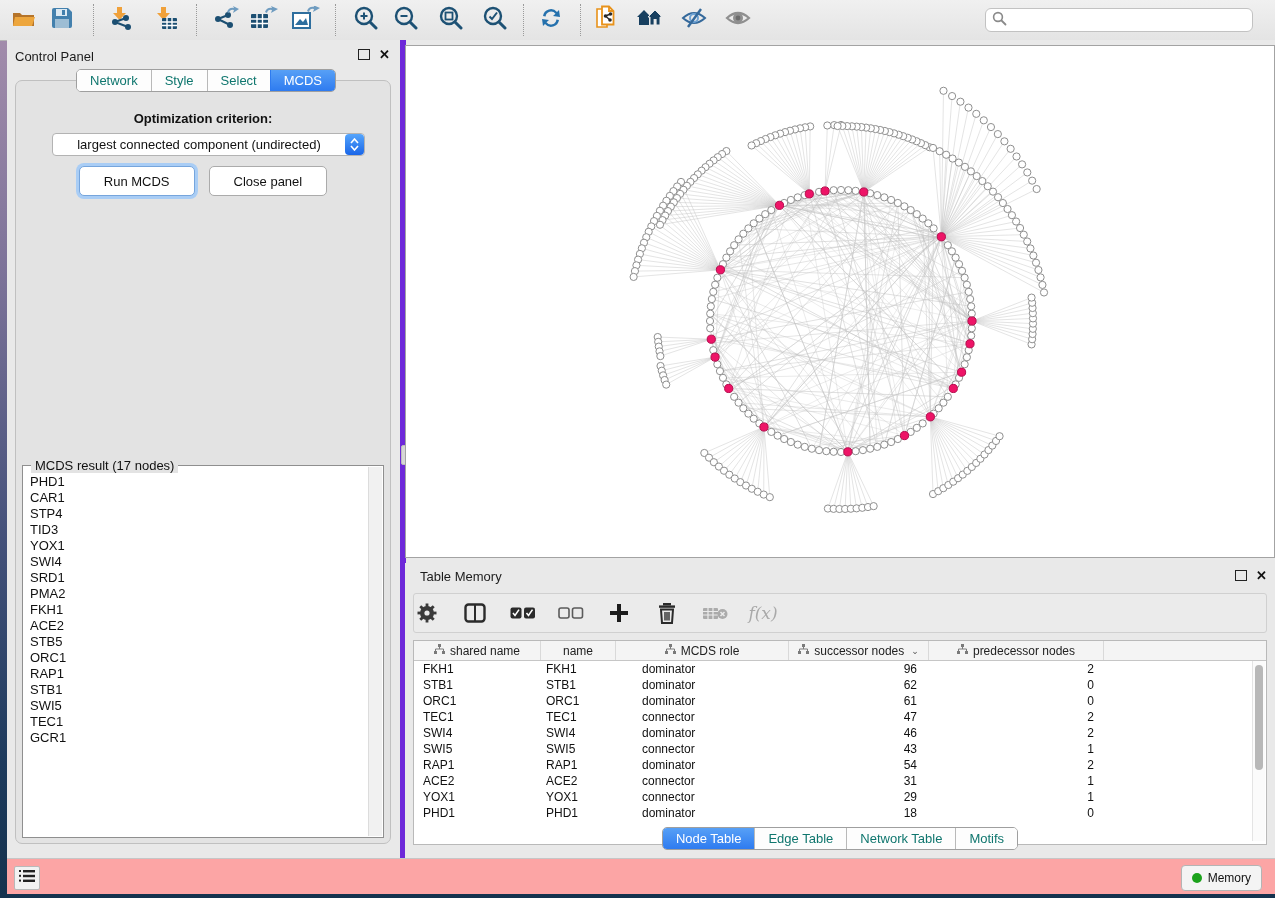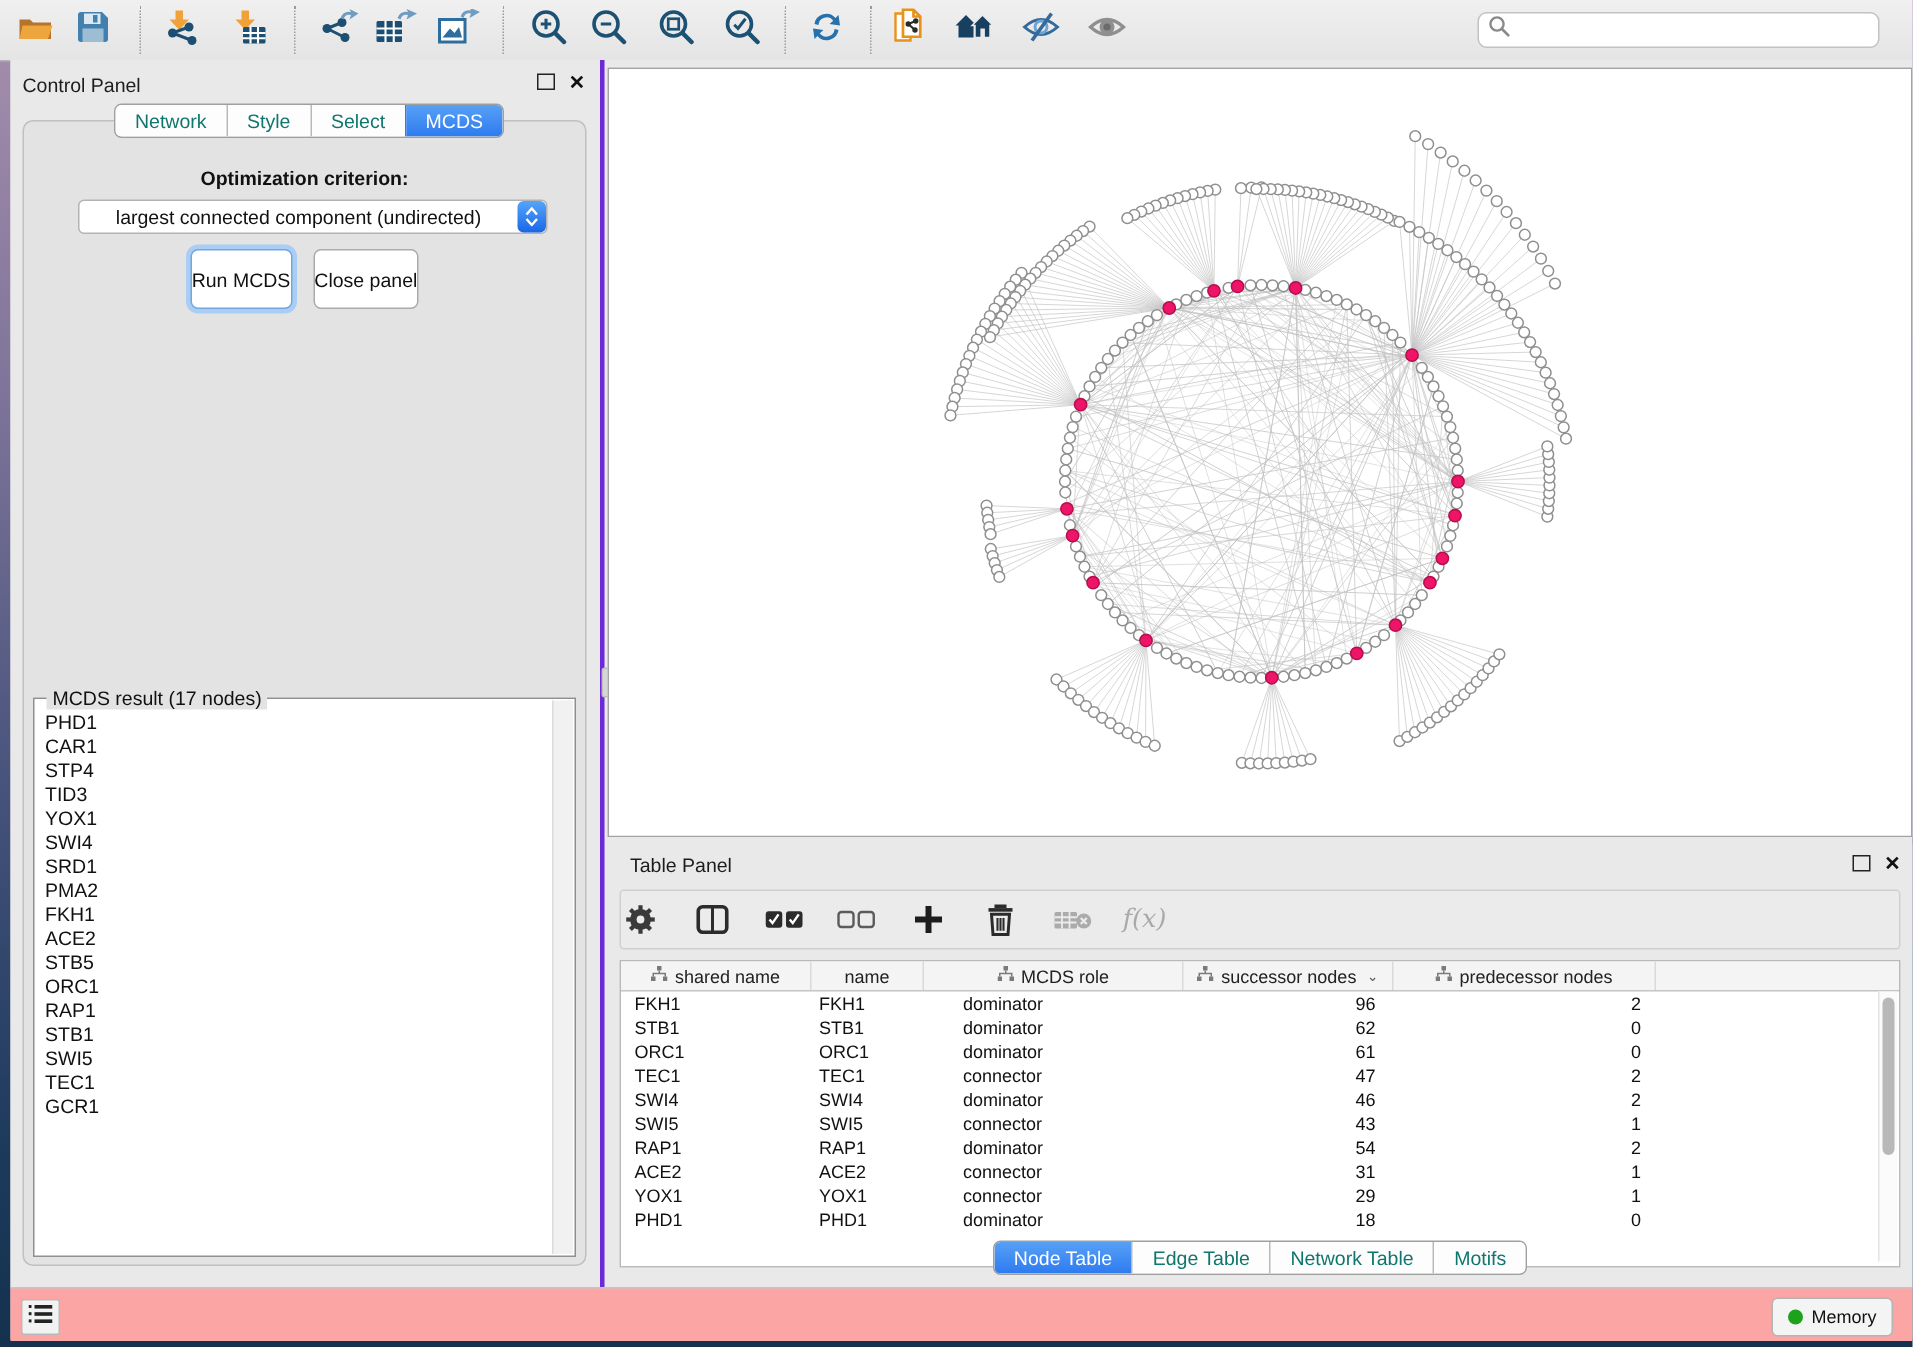--- a/index.html
+++ b/index.html
@@ -20,21 +20,21 @@
     position:absolute;left:985px;top:8px;width:268px;height:24px;background:#fff;
     border:1px solid #c2c2c2;border-radius:6px;display:flex;align-items:center;padding-left:6px;box-sizing:border-box;
   }
   .searchbox input{border:none;outline:none;flex:1;font-size:12px;background:transparent;margin-left:4px;}
   
   .main{
     position:absolute;left:7px;top:40px;width:1268px;height:853px;
     background:#e9e9e9;
   }
   
-  .cpanel{position:absolute;left:0;top:0;width:393px;height:818px;background:#e9e9e9;border-right:3px solid #6d28d9;}
+  .cpanel{position:absolute;left:0;top:0;width:393px;height:818px;background:#e9e9e9;border-right:6px solid #6d28d9;}
   .panel-title{position:absolute;left:8px;top:9px;font-size:13px;color:#1c1c1c;}
   .win-btns{position:absolute;top:9px;display:flex;gap:9px;align-items:center;}
   .cpanel .win-btns{right:10px;}
   .float-glyph{width:10px;height:9px;border:1.6px solid #222;display:inline-block;}
   .close-glyph{font-size:13px;font-weight:bold;color:#111;line-height:10px;}
   .seg-group{display:flex;border:1px solid #9f9f9f;border-radius:5px;overflow:hidden;background:#fff;height:21px;}
   .seg{font-size:13px;color:#0f766e;display:flex;align-items:center;justify-content:center;padding:0 13px;border-left:1px solid #b9b9b9;background:#fdfdfd;cursor:default;}
   .seg:first-child{border-left:none;}
   .seg.active{background:linear-gradient(180deg,#57a0f6,#2e7bf0);color:#fff;border-left-color:#2e7bf0;}
   .cp-tabs{position:absolute;left:69px;top:29px;z-index:2;}
@@ -48,21 +48,21 @@
     border:1px solid #b3b3b3;border-radius:4px;display:flex;align-items:center;box-sizing:border-box;
   }
   .dropdown .dd-text{flex:1;text-align:center;font-size:13px;color:#111;}
   .dd-stepper{
     width:19px;height:21px;border-radius:4px;margin-right:0px;
     background:linear-gradient(180deg,#55a5fc,#1a66e8);
     display:flex;flex-direction:column;align-items:center;justify-content:center;gap:1px;
   }
   .btn-row{position:absolute;left:0;right:0;top:85px;display:flex;justify-content:center;gap:14px;}
   .pushbtn{
-    height:40px;padding:0 0;background:#fff;border:1px solid #ababab;border-radius:5px;
+    height:30px;padding:0 24px;background:#fff;border:1px solid #ababab;border-radius:5px;
     font-size:13px;color:#111;display:flex;align-items:center;box-sizing:border-box;
   }
   .pushbtn.focused{box-shadow:0 0 0 3px #a9cdf5;border-color:#76a5dc;}
   .fieldset{
     position:absolute;left:6px;right:6px;top:384px;bottom:5px;
     border:1px solid #8f8f8f;background:#fff;
   }
   .fieldset .legend{
     position:absolute;top:-8px;left:8px;background:#e3e3e3;padding:0 4px;font-size:13px;color:#111;
   }
@@ -1052,21 +1052,21 @@
           <circle cx="441.85601026782564" cy="388.82046905284915" r="4.1" fill="#ee1467" stroke="#b50d4e" stroke-width="1"></circle>
           <circle cx="358.000131949686" cy="363.9812262631181" r="4.1" fill="#ee1467" stroke="#b50d4e" stroke-width="1"></circle>
           <circle cx="322.7110836080233" cy="325.46998781321713" r="4.1" fill="#ee1467" stroke="#b50d4e" stroke-width="1"></circle>
           <circle cx="309.07471783208024" cy="294.10849361202696" r="4.1" fill="#ee1467" stroke="#b50d4e" stroke-width="1"></circle>
           <circle cx="305.2748829948543" cy="276.23167622576864" r="4.1" fill="#ee1467" stroke="#b50d4e" stroke-width="1"></circle>
         </svg>
     </div>
   </div>
 
   <div class="tpanel">
-    <div class="panel-title" style="left:15px;top:6px;">Table Panel</div>
+    <div class="panel-title" style="left:15px;top:6px;">Table Memory</div>
     <div class="win-btns">
       <span class="float-glyph"></span>
       <span class="close-glyph">✕</span>
     </div>
     <div class="ttoolbar">
       <span class="ticon">
         <svg width="20" height="20">
             <path d="M10 3 L11.5 3 L12 5 L14 6 L16 5 L17 6.5 L15.5 8 L16 10 L18 10.8 L18 12.2 L16 13 L15.5 15 L17 16.5 L15.7 17.8 L14 17 L12 18 L11.5 20 L10 20 Z" fill="#3a3a3a" transform="translate(-1,-1.5)"></path>
             <circle cx="10" cy="10" r="7" fill="#3a3a3a"></circle>
             <circle cx="10" cy="10" r="2.6" fill="#ebebeb"></circle>

